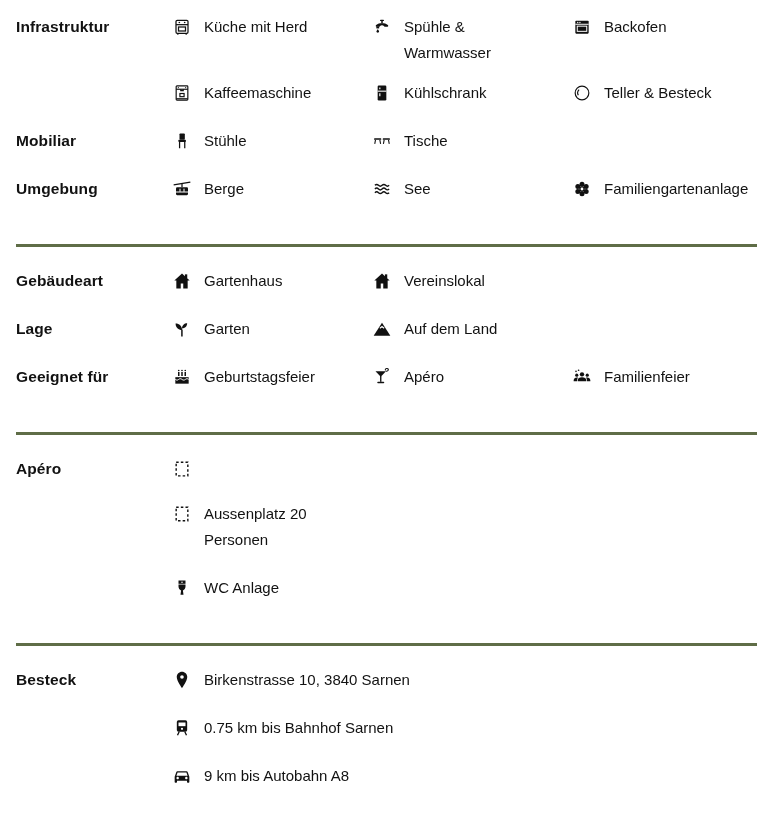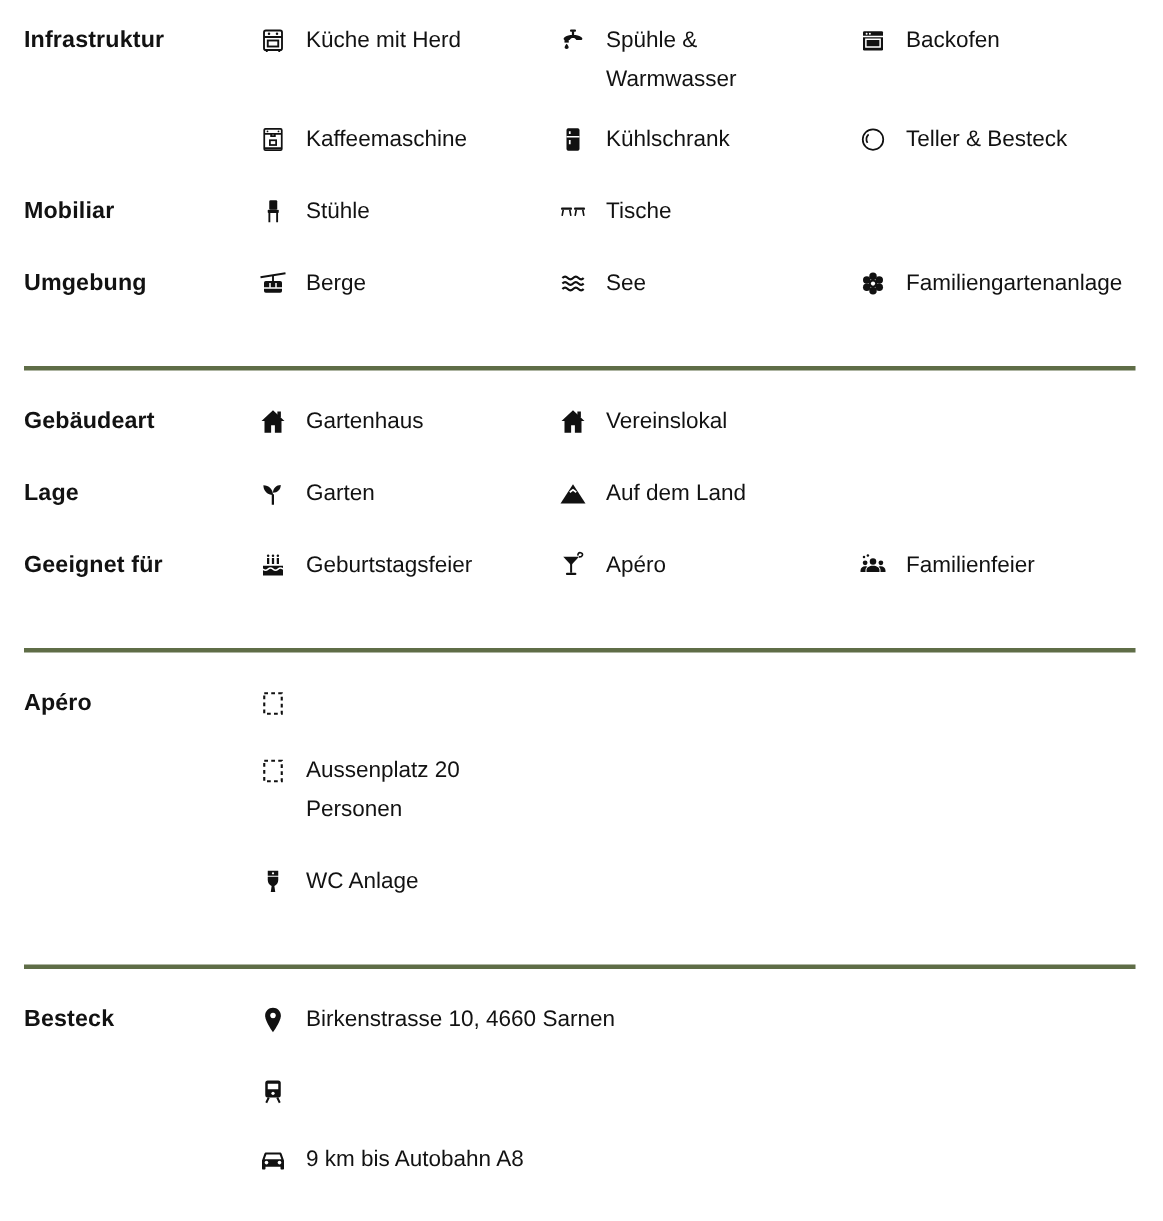--- a/index.html
+++ b/index.html
@@ -315,31 +315,32 @@
     <div class="row">
       <div class="label">Besteck</div>
       <div class="items stack wide">
         <div class="cell">
           <span class="ic">
               <svg viewBox="0 0 24 24" fill="#111">
                 <path d="M12 2.2c-3.5 0-6.3 2.8-6.3 6.3 0 4.7 6.3 13.3 6.3 13.3s6.3-8.6 6.3-13.3c0-3.5-2.8-6.3-6.3-6.3z"></path>
                 <circle cx="12" cy="8.4" r="2.2" fill="#fff"></circle>
               </svg>
             </span>
-          <span class="txt">Birkenstrasse 10, 4660 Sarnen</span>
+          <span class="txt">Birkenstrasse 10, 3840 Sarnen</span>
         </div>
         <div class="cell">
           <span class="ic">
               <svg viewBox="0 0 24 24" fill="#111">
                 <rect x="5.8" y="2.8" width="12.4" height="13.6" rx="2"></rect>
                 <rect x="7.8" y="5.4" width="8.4" height="4.4" fill="#fff"></rect>
                 <circle cx="12" cy="13" r="1.3" fill="#fff"></circle>
                 <path d="m8.6 16.4-2 4.2M15.4 16.4l2 4.2" stroke="#111" stroke-width="1.6"></path>
               </svg>
             </span>
+          <span class="txt">0.75 km bis Bahnhof Sarnen</span>
         </div>
         <div class="cell">
           <span class="ic">
               <svg viewBox="0 0 24 24" fill="#111">
                 <path d="M18.9 7.4c-.2-.6-.8-1-1.4-1H6.5c-.6 0-1.2.4-1.4 1L3.2 12.8v6.4c0 .4.3.8.8.8h1.2c.4 0 .8-.3.8-.8v-1.4h12v1.4c0 .4.3.8.8.8H20c.4 0 .8-.3.8-.8v-6.4L18.9 7.4zM6.7 7.9h10.6l1.4 3.9H5.3l1.4-3.9zM6.8 15.9c-.8 0-1.5-.7-1.5-1.5s.7-1.5 1.5-1.5 1.5.7 1.5 1.5-.7 1.5-1.5 1.5zm10.4 0c-.8 0-1.5-.7-1.5-1.5s.7-1.5 1.5-1.5 1.5.7 1.5 1.5-.7 1.5-1.5 1.5z"></path>
               </svg>
             </span>
           <span class="txt">9 km bis Autobahn A8</span>
         </div>
       </div>

